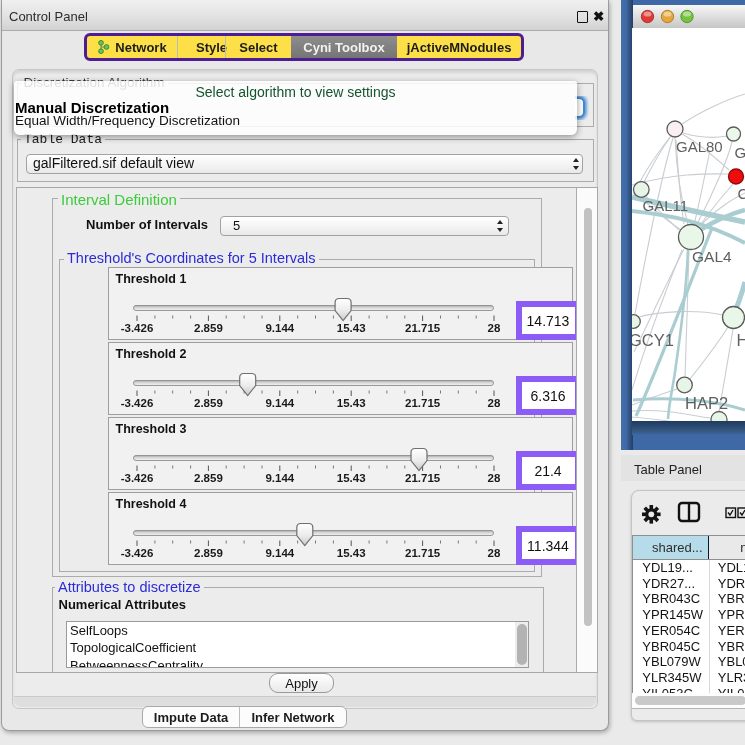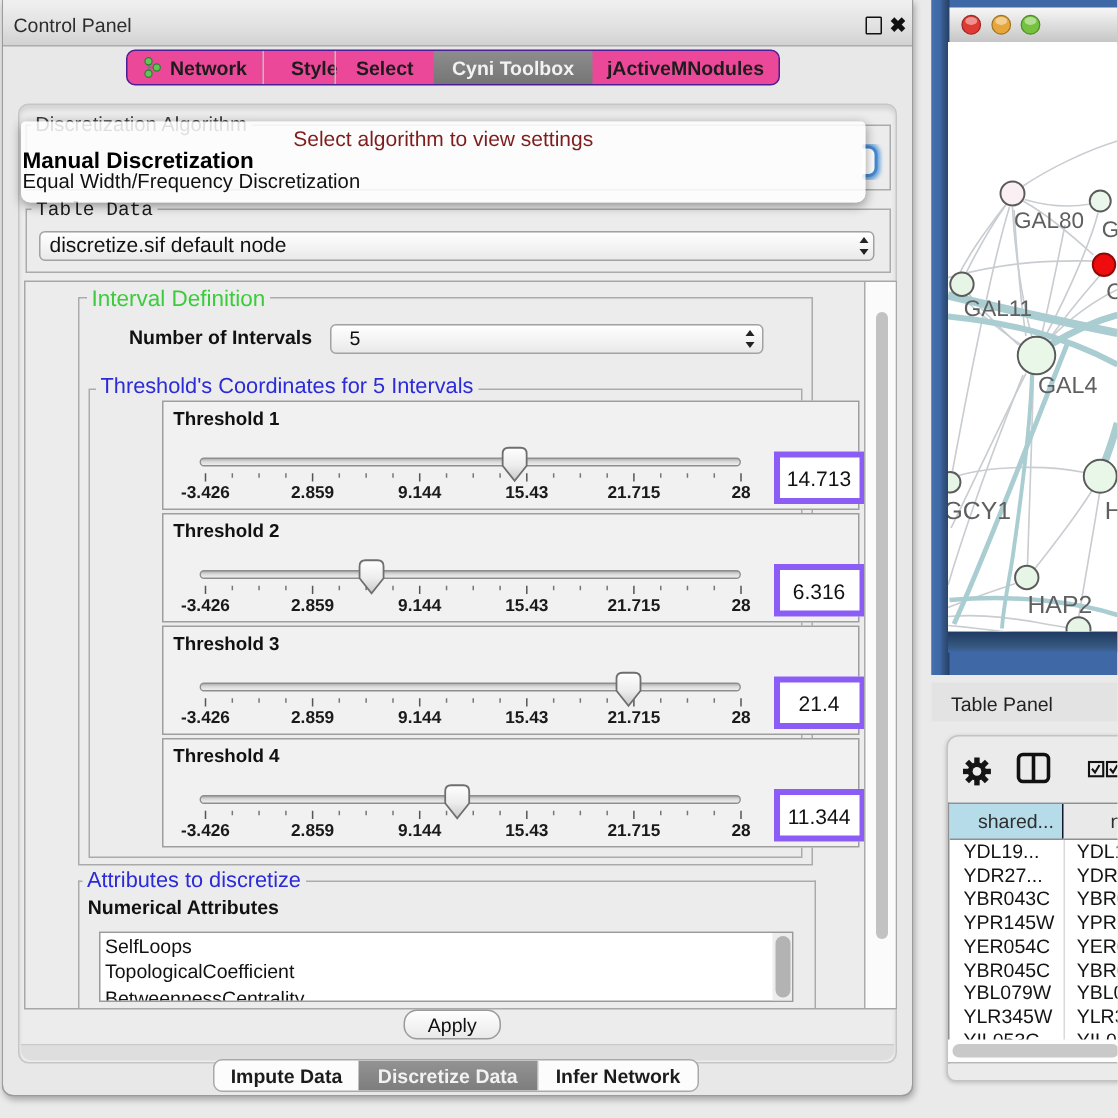--- a/index.html
+++ b/index.html
@@ -10,22 +10,22 @@
   
   #win{left:1px;top:0;width:606px;height:730px;background:#e8e8e8;
        border:1px solid #9b9b9b;border-top:none;border-radius:0 0 8px 8px;
        box-shadow:1px 2px 4px rgba(0,0,0,0.28);}
   #titlebar{left:0;top:0;right:0;height:30px;
        background:linear-gradient(#f0f0f0,#e2e2e2 55%,#d2d2d2);
        border-bottom:1px solid #acacac;}
   #titletext{left:7px;top:8.5px;font-size:13px;color:#2c2c2c;}
   
   #tabs{left:84px;top:33px;height:22px;display:flex;
-        border:1px solid #4c1d95;border-radius:6px;overflow:hidden;
-        background:#ec4899;}
+        border:3px solid #4c1d95;border-radius:6px;overflow:hidden;
+        background:#fde047;}
   .seg{height:22px;display:flex;align-items:center;justify-content:center;
        font-size:13px;font-weight:bold;color:#1c1c1c;box-sizing:border-box;}
   .seg.div{border-left:1px solid #bcbcbc;}
   .seg.sel{background:linear-gradient(#8d8d8d,#757575);color:#f2f2f2;border-left:none;}
   
   #panel{left:12px;top:69px;width:584px;height:638px;background:#ececec;
          border:1px solid #c6c6c6;border-radius:7px;
          box-shadow:inset 0 3px 3px rgba(0,0,0,0.10);}
   .fieldset{border:1px solid #ababab;background:transparent;}
   .flabel{font-size:13px;background:#ececec;padding:0 3px;white-space:nowrap;}
@@ -36,21 +36,21 @@
   .spin{position:absolute;width:9px;}
   .spin:before{content:"";position:absolute;left:1px;top:1px;
       border:3.5px solid transparent;border-bottom:4.5px solid #222;border-top:none;}
   .spin:after{content:"";position:absolute;left:1px;top:8.5px;
       border:3.5px solid transparent;border-top:4.5px solid #222;border-bottom:none;}
   
   .tblock{left:45.5px;width:463px;height:71px;background:#f1f1f1;
           border:1px solid #9e9e9e;margin-left:45px;}
   .tlabel{position:absolute;left:7px;top:4px;font-size:12.5px;font-weight:bold;color:#111;}
   .vbox{position:absolute;left:407px;top:33px;width:53px;height:27px;background:#fff;
-        border:4px solid #8b5cf6;font-size:14px;color:#111;display:flex;
+        border:6px solid #8b5cf6;font-size:14px;color:#111;display:flex;
         align-items:center;justify-content:center;}
   .sbthumb{background:#c2c2c2;border-radius:5px;}
   
   #btabs{left:142px;top:706px;height:20px;display:flex;
          border:1px solid #a9a9a9;border-radius:6px;overflow:hidden;background:#fcfcfc;}
   .seg2{height:20px;display:flex;align-items:center;justify-content:center;
         font-size:13px;font-weight:bold;color:#1c1c1c;box-sizing:border-box;}
   .seg2.div{border-left:1px solid #bcbcbc;}
   .seg2.sel{background:linear-gradient(#939393,#7d7d7d);color:#f2f2f2;border-left:none;}
   
@@ -91,21 +91,21 @@
 <div class="abs flabel" style="left:20.5px;top:75px;color:#3a3a3a;font-size:13.5px;">Discretization Algorithm</div>
 
 <div class="abs" style="left:575px;top:95.5px;width:14px;height:24.5px;overflow:hidden;">
   <div style="position:absolute;left:-16px;top:1.5px;width:22px;height:16.5px;background:#fdfdfd;
      border:2.5px solid #4488cf;border-radius:6px;box-shadow:0 0 3px 1.5px rgba(80,150,215,0.9);"></div>
 </div>
 
 <div class="abs fieldset" style="left:16.5px;top:139px;width:575px;height:41px;"></div>
 <div class="abs flabel" style="left:21px;top:132px;color:#1c1c1c;font-family:Liberation Mono, monospace;">Table Data</div>
 <div class="abs combo" style="left:26px;top:154px;width:557px;height:20px;"></div>
-<div class="abs" style="left:33px;top:155px;font-size:14px;color:#111;">discretize.sif default node</div>
+<div class="abs" style="left:33px;top:155px;font-size:14px;color:#111;">galFiltered.sif default view</div>
 <div class="abs spin" style="left:572px;top:157px;"></div>
 
 <div class="abs" style="left:16px;top:187px;width:580px;height:484px;border:1px solid #a8a8a8;background:#ececec;overflow:hidden;">
 
   <div class="abs fieldset" style="left:35px;top:9.5px;width:488px;height:377.5px;"></div>
   <div class="abs flabel" style="left:41px;top:3px;color:#3bcc3b;font-size:15px;">Interval Definition</div>
   <div class="abs" style="left:69px;top:29px;font-size:13px;font-weight:bold;color:#111;">Number of Intervals</div>
   <div class="abs combo" style="left:203px;top:28px;width:289px;height:20px;"></div>
   <div class="abs" style="left:216px;top:30px;font-size:13px;color:#111;">5</div>
   <div class="abs spin" style="left:479px;top:31px;"></div>
@@ -280,21 +280,20 @@
   </div>
 
   <div class="abs" style="left:559px;top:0;width:21px;height:484px;background:#fbfbfb;border-left:1px solid #ababab;"></div>
   <div class="abs sbthumb" style="left:566.5px;top:20px;width:8.5px;height:418px;"></div>
 </div>
 
 <div class="abs" style="left:14px;top:696px;width:582px;height:10px;background:#dedede;border-top:1px solid #c9c9c9;border-radius:0 0 7px 7px;"></div>
 <div class="abs" id="apply">Apply</div>
 <div class="abs" id="btabs">
   <div class="seg2" style="width:96px;">Impute Data</div>
-  <div class="seg2 sel" style="width:119px;">Discretize Data</div>
   <div class="seg2 div" style="width:107px;">Infer Network</div>
 </div>
 
 <div class="abs" style="left:621px;top:0;width:124px;height:450px;background:#3e69a6;"></div>
 
 <div class="abs" style="left:621px;top:0;width:12px;height:450px;background:linear-gradient(90deg,#4670ac 0%,#3f69a6 45%,#335381 70%,#223f69 100%);"></div>
 <div class="abs" style="left:632px;top:421px;width:113px;height:14px;background:linear-gradient(#1e3a61,#35577f 70%,#3e69a6);"></div>
 
 <div class="abs" style="left:632.5px;top:5px;width:112.5px;height:22.5px;
      background:linear-gradient(#f7f7f7,#dcdcdc 55%,#c6c6c6);border-bottom:1px solid #999;"></div>
@@ -422,15 +421,15 @@
   <div style="position:absolute;left:9px;top:150.1px;">YIL053C</div>
   <div style="position:absolute;left:84.5px;top:150.1px;">YIL0</div>
 </div>
 
 <div class="abs" style="left:632.3px;top:693px;width:113px;height:14.5px;background:#fdfdfd;"></div>
 <div class="abs" style="left:634.5px;top:696.3px;width:111px;height:8.8px;background:#c9c9c9;border-radius:4.4px;"></div>
 <div class="abs" style="left:632.3px;top:707.8px;width:113px;height:1px;background:#b5b5b5;"></div>
 
 <div class="abs" style="left:14px;top:81px;width:563px;height:54px;background:rgba(255,255,255,0.84);
      border-radius:3px 3px 6px 6px;box-shadow:0 2px 7px rgba(0,0,0,0.4);z-index:50;"></div>
-<div class="abs" style="z-index:51;left:14px;top:84px;width:563px;text-align:center;font-size:14px;color:#7f1d1d;">Select algorithm to view settings</div>
+<div class="abs" style="z-index:51;left:14px;top:84px;width:563px;text-align:center;font-size:14px;color:#14532d;">Select algorithm to view settings</div>
 <div class="abs" style="z-index:51;left:15px;top:99px;font-size:15px;font-weight:bold;color:#000;">Manual Discretization</div>
 <div class="abs" style="z-index:51;left:15px;top:112.5px;font-size:13.5px;color:#111;">Equal Width/Frequency Discretization</div>
 
 </body></html>

